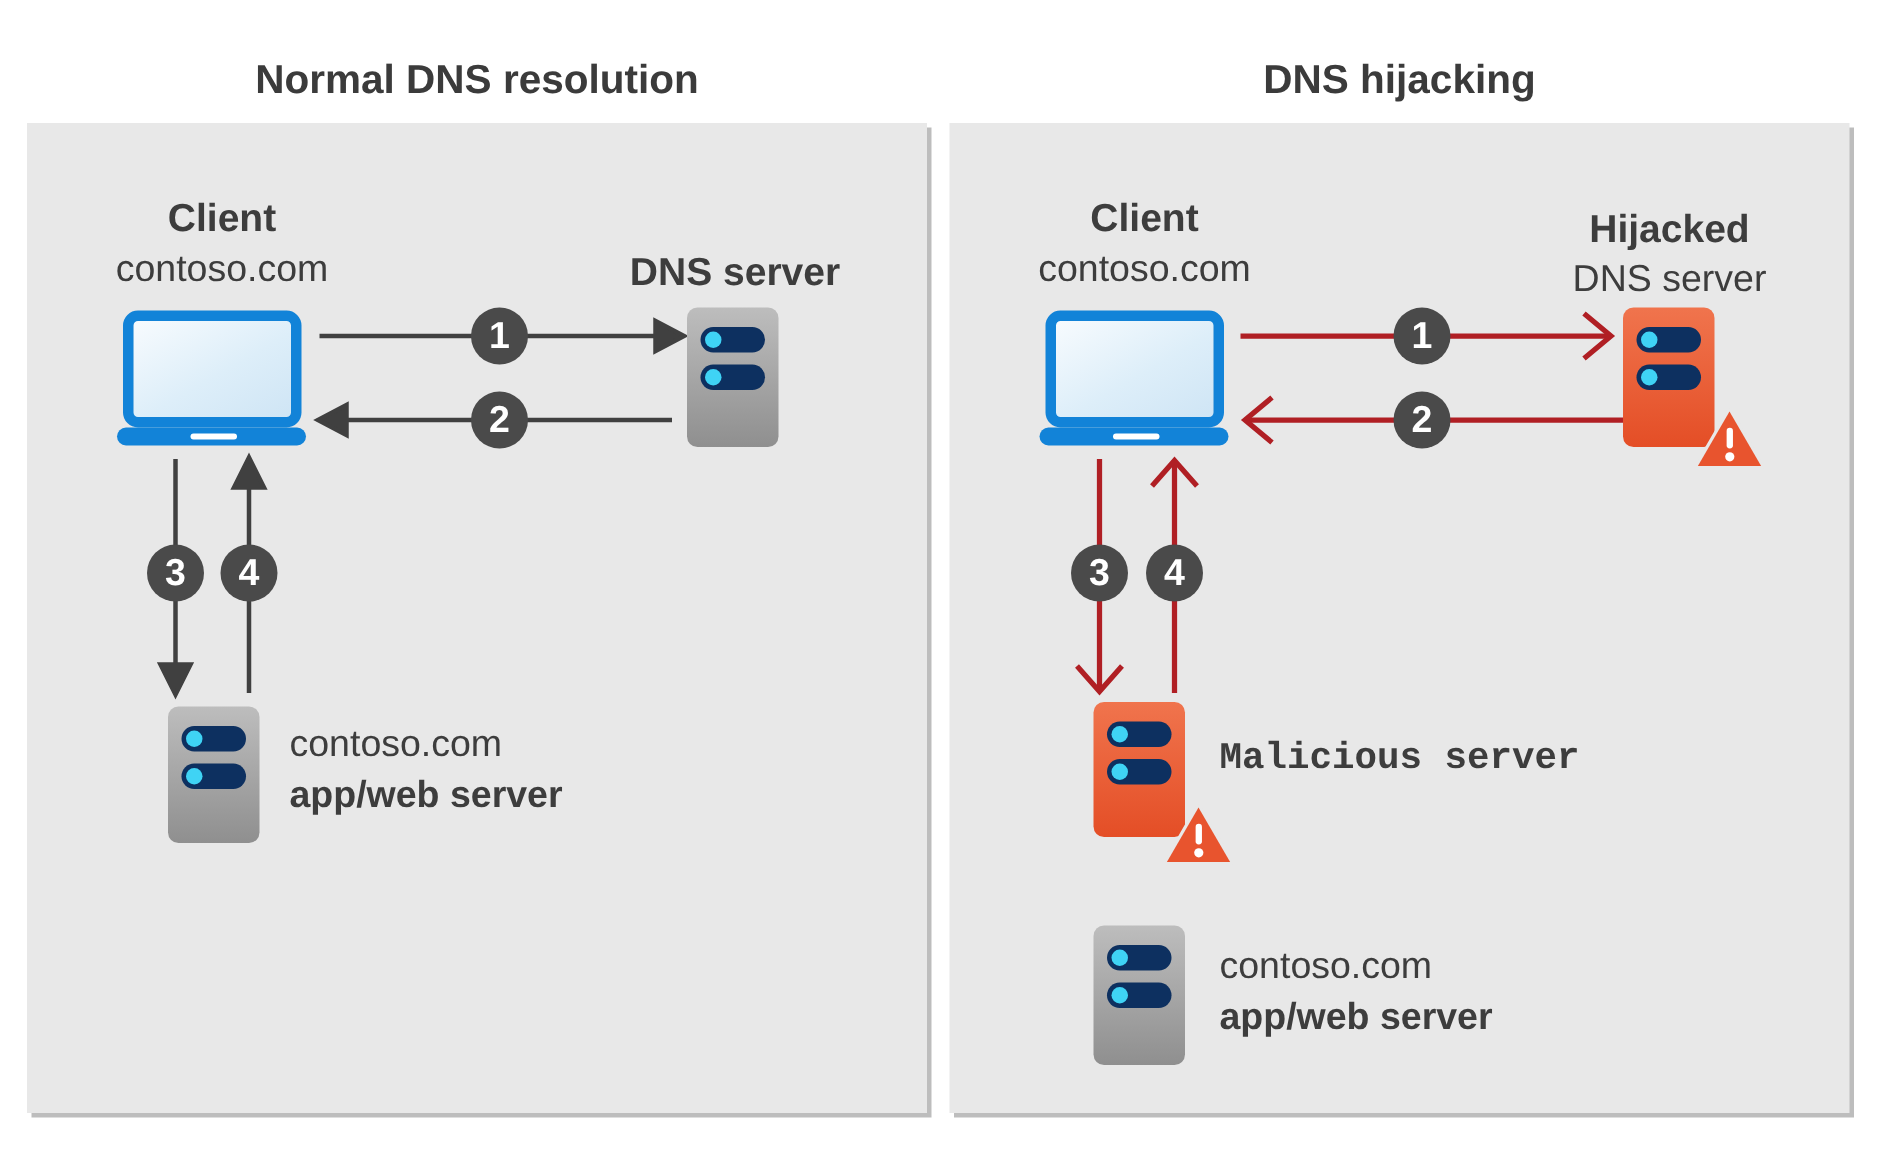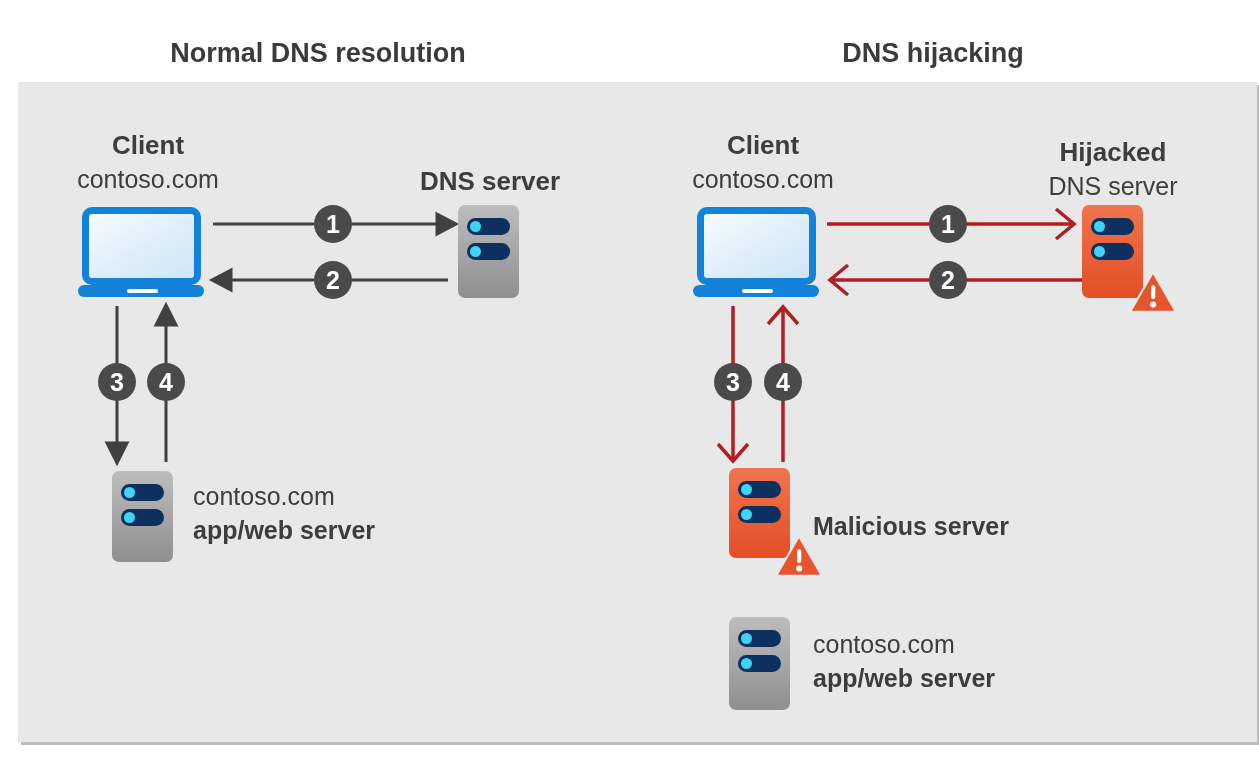--- a/index.html
+++ b/index.html
@@ -4,21 +4,21 @@
 <style>
   html,body{margin:0;padding:0;background:#fff;}
   .canvas{position:relative;width:1259px;height:770px;background:#ffffff;
           font-family:"Liberation Sans",sans-serif;color:#3d3d3d;overflow:hidden;}
 
   .diagram-title{position:absolute;top:38px;width:600px;text-align:center;
                  font-size:27px;font-weight:700;color:#3b3b3b;}
   #title-left{left:18px;} #title-right{left:633px;}
 
   .panel{position:absolute;top:82px;width:600px;height:660px;background:#e8e8e8;
-         box-shadow:3px 3px 0 #bdbdbd;padding-left:24px;}
+         box-shadow:3px 3px 0 #bdbdbd;}
   #panel-left{left:18px;} #panel-right{left:633px;}
 
   .txt-center{position:absolute;text-align:center;font-size:25px;line-height:34px;}
   .bold{font-weight:700;}
   .client-block{left:25px;top:46px;width:210px;}
   .client-block .name{font-size:26px;}
   .dns-block-left{position:absolute;left:372px;top:84px;width:200px;text-align:center;
                   font-size:26px;font-weight:700;}
   .dns-block-right{left:380px;top:53px;width:200px;}
   .dns-block-right .name{font-size:26px;}
@@ -179,21 +179,21 @@
         </div>
     </div>
     <div class="warn" style="left:143px;top:453px;">
       <svg viewBox="0 0 24 22" xmlns="http://www.w3.org/2000/svg">
         <polygon points="12,1.5 23,20.5 1,20.5" fill="#e8542e" stroke="#e8e8e8" stroke-width="2.2" stroke-linejoin="round" paint-order="stroke"></polygon>
         <rect x="11" y="7.2" width="2.2" height="7.2" rx="1.1" fill="#ffffff"></rect>
         <circle cx="12.1" cy="17.3" r="1.6" fill="#ffffff"></circle>
       </svg>
     </div>
 
-    <div class="app-text bold" style="left:180px;top:427px;">Malicious server</div>
+    <div class="app-text bold" style="left:180px;top:407px;font-family:Liberation Mono, monospace;">Malicious server</div>
 
     <div class="server" style="left:96px;top:535px;height:93px;">
       <div class="slot s1">
           <div class="dot"></div>
         </div>
       <div class="slot s2">
           <div class="dot"></div>
         </div>
     </div>
 

